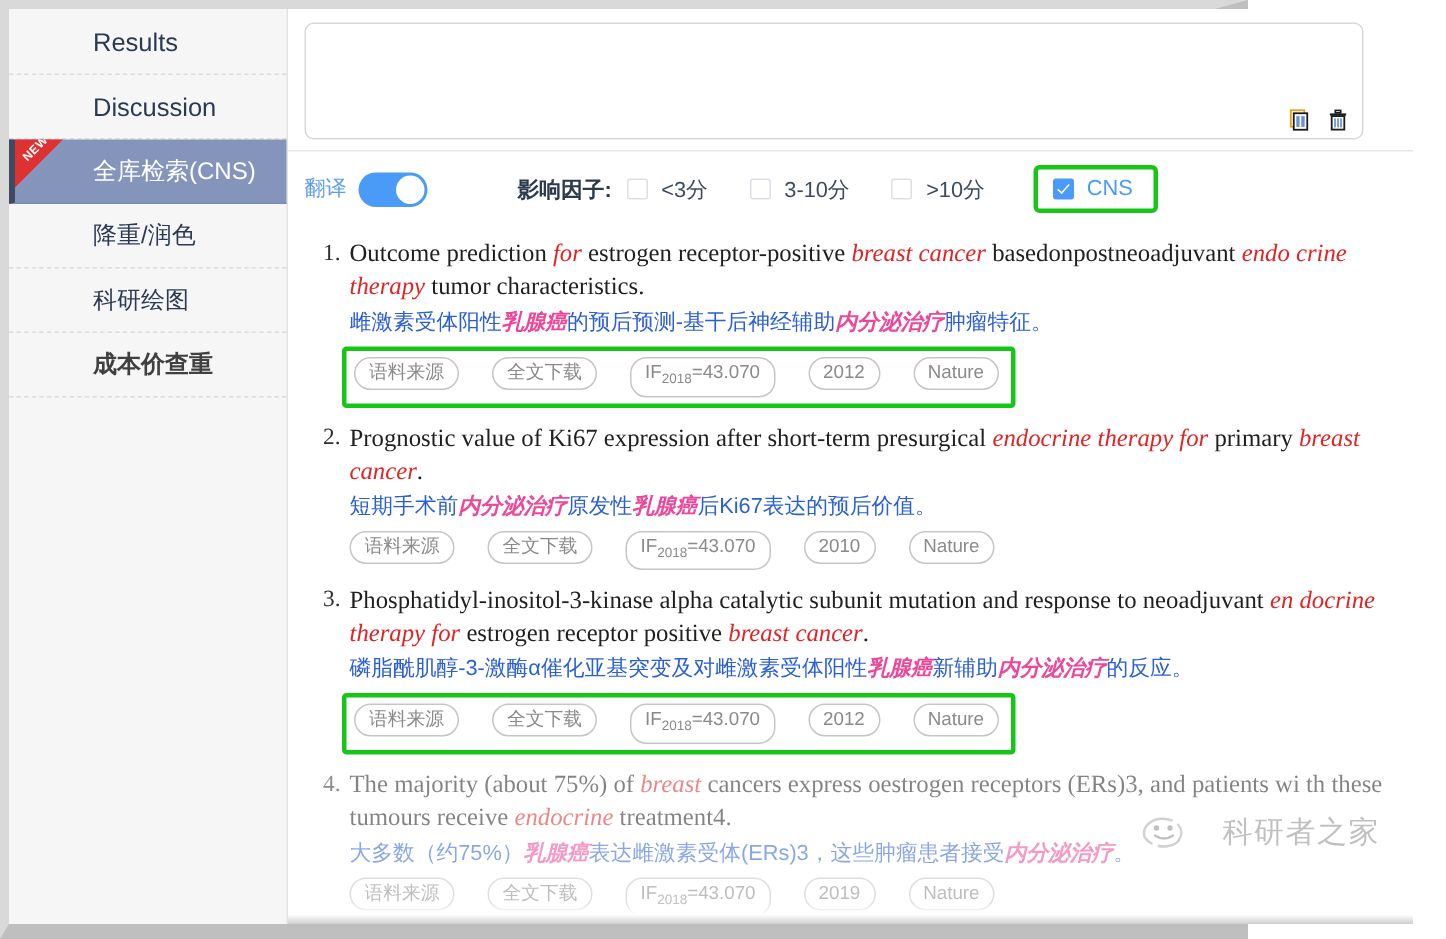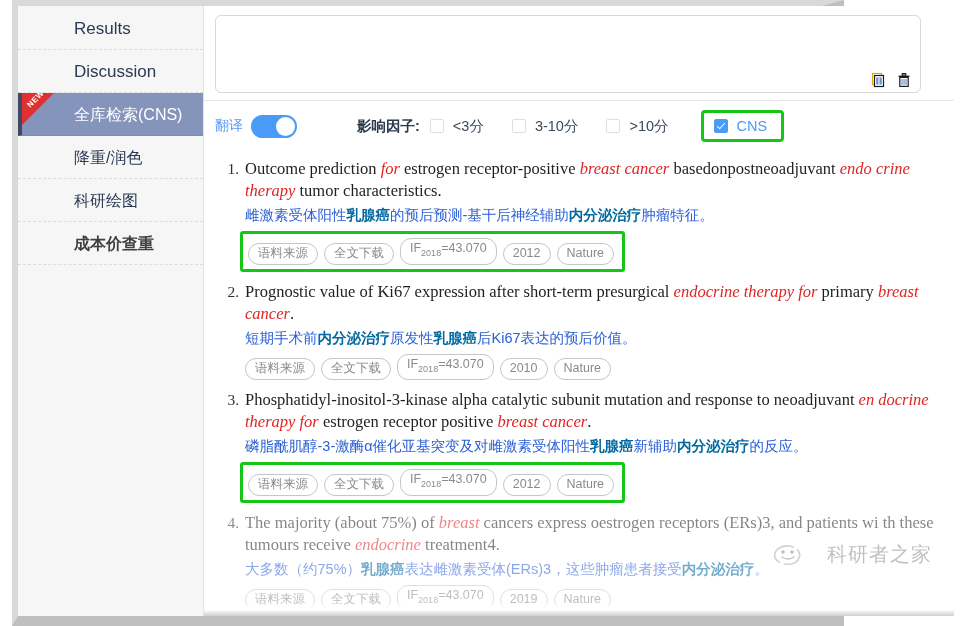--- a/index.html
+++ b/index.html
@@ -6,21 +6,21 @@
     margin: 0; padding: 0;
     width: 964px; height: 626px;
     overflow: hidden;
     background: #ffffff;
     font-family: "Liberation Sans", "DejaVu Sans", sans-serif;
   }
 
   
   #app-frame {
     position: absolute;
-    left: 12px; top: 0;
+    left: 0; top: 0;
     width: 832px; height: 626px;
     box-sizing: border-box;
     background: #ffffff;
     border-left: 6px solid #d9d9d9;
     border-top: 6px solid #d9d9d9;
     border-right: 22px solid #bfbfbf;
     border-bottom: 10px solid #bfbfbf;
   }
   #app-inner {
     position: absolute;
@@ -234,27 +234,28 @@
     color: #e02424;
     font-style: italic;
   }
   .r-trans {
     font-size: 14.5px;
     line-height: 21px;
     color: #2b5fd6;
     margin-bottom: 5px;
   }
   .r-trans .hl-cn {
-    color: #0369a1;
+    color: #ec4899;
+    font-style: italic;
     font-weight: bold;
   }
   .r-tags {
     display: inline-flex;
-    align-items: flex-end;
-    gap: 6px;
+    align-items: flex-start;
+    gap: 22px;
   }
   .r-tags.boxed {
     border: 3px solid #17c517;
     border-radius: 3px;
     padding: 4px 8px 4px 5px;
     margin-left: -5px;
   }
   .tag {
     display: inline-block;
     border: 1px solid #c6c6c6;

